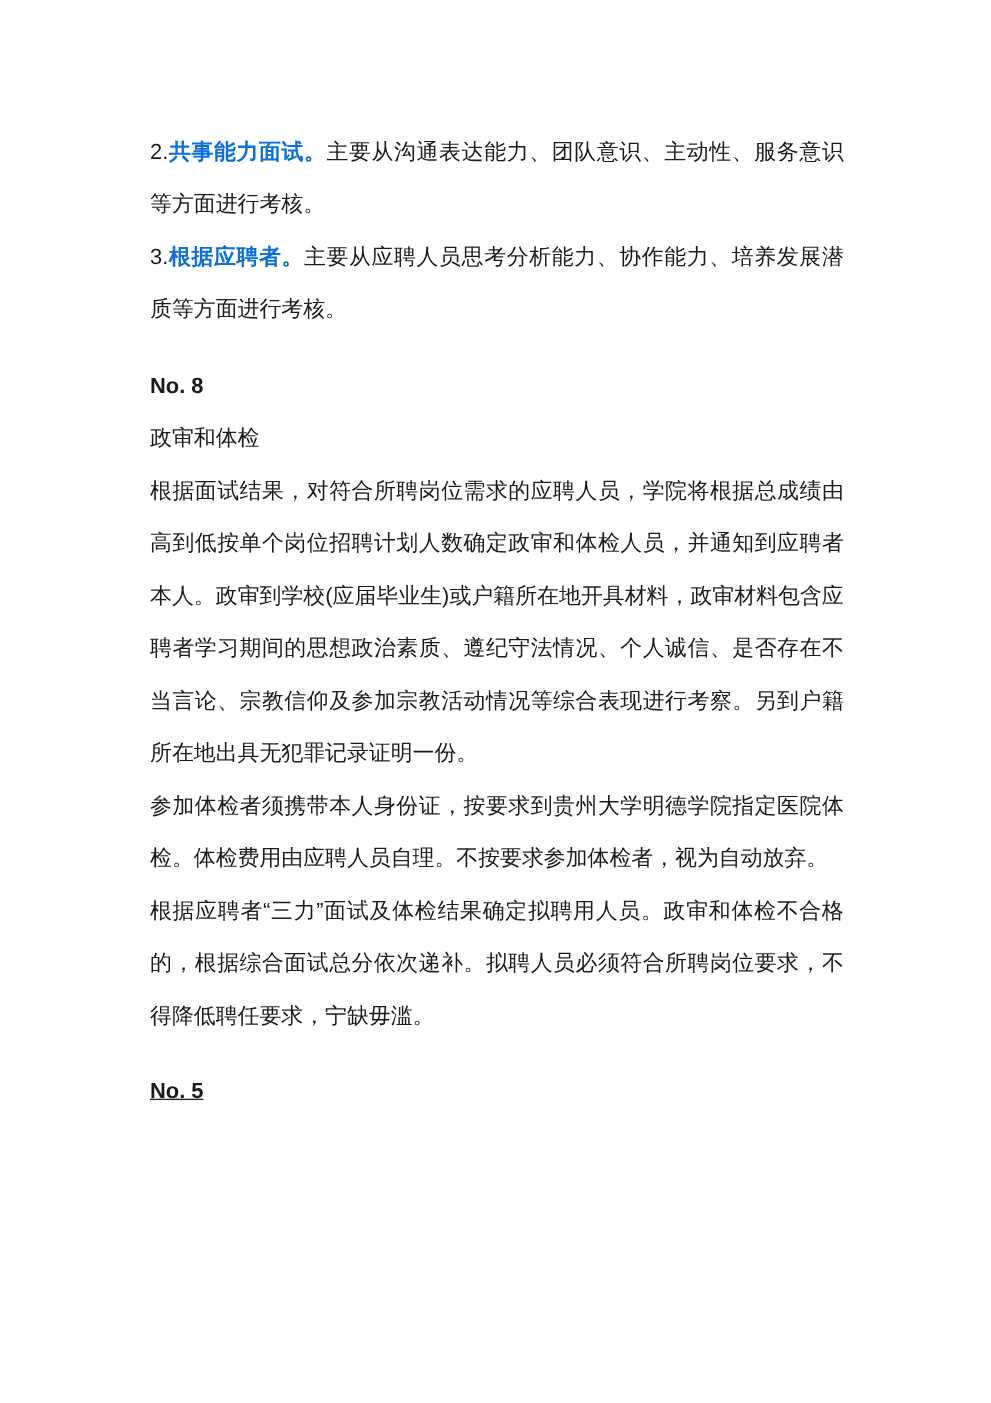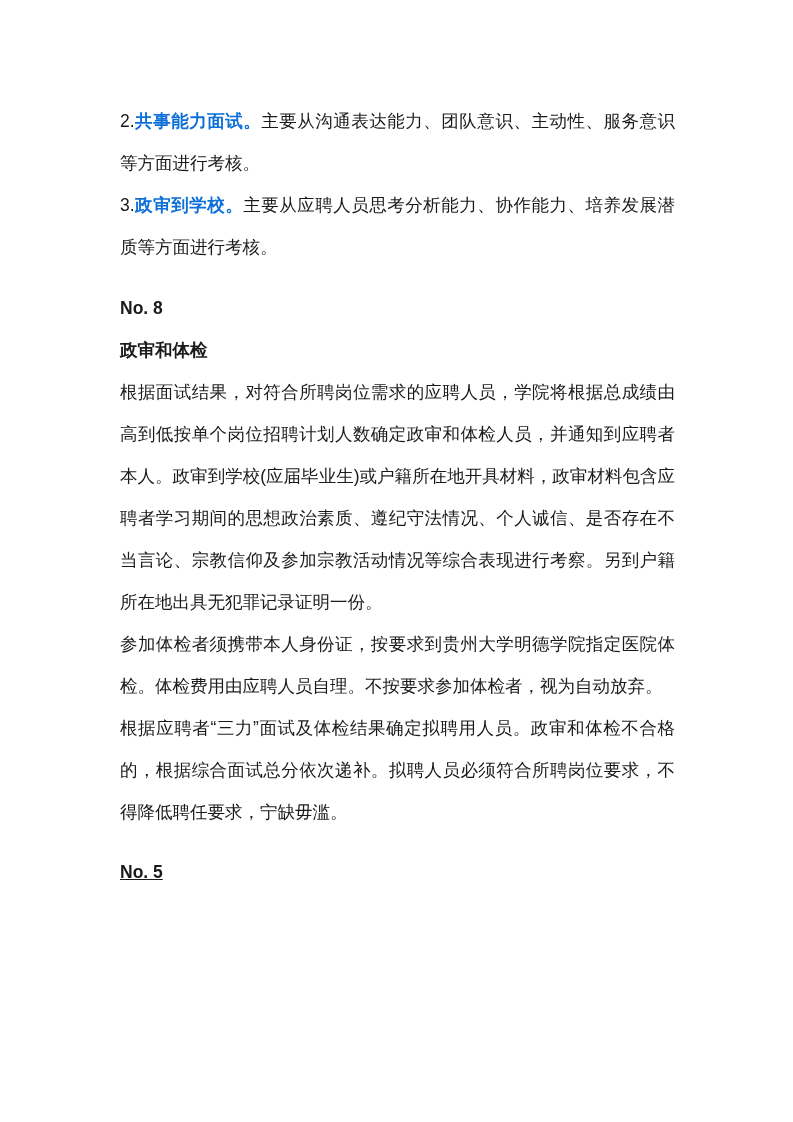--- a/index.html
+++ b/index.html
@@ -16,34 +16,34 @@
   }
   .page p{
     margin:0;
     line-height:42px;
     text-align:justify;
     text-justify:inter-ideograph;
   }
   .list-item .num{color:#1a1a1a;}
   .list-item .item-title{color:var(--accent,#0d6fd8);font-weight:700;}
   .sec-no{font-weight:700;text-align:left !important;}
-  .sec-title{font-weight:700;text-align:left !important;}
+  .sec-title{font-weight:400;text-align:left !important;}
   .sec-head{margin-top:19px;}
   .para-first{margin-top:22px;}
   .para-follow{margin-top:0;}
   .sec-head-last{margin-top:18px;text-decoration:underline;}
 </style>
 </head>
 <body style="background: rgb(255, 255, 255);">
 
 <div class="page" style="color: rgb(26, 26, 26);">
 
   <div>
     <p class="list-item"><span class="num">2.</span><span class="item-title">共事能力面试。</span><span>主要从沟通表达能力、团队意识、主动性、服务意识等方面进行考核。</span></p>
-    <p class="list-item"><span class="num">3.</span><span class="item-title">政审到学校。</span><span>主要从应聘人员思考分析能力、协作能力、培养发展潜质等方面进行考核。</span></p>
+    <p class="list-item"><span class="num">3.</span><span class="item-title">根据应聘者。</span><span>主要从应聘人员思考分析能力、协作能力、培养发展潜质等方面进行考核。</span></p>
   </div>
 
   <div class="sec-head">
     <p class="sec-no">No. 8</p>
     <p class="sec-title">政审和体检</p>
   </div>
   <p class="para-first">根据面试结果，对符合所聘岗位需求的应聘人员，学院将根据总成绩由高到低按单个岗位招聘计划人数确定政审和体检人员，并通知到应聘者本人。政审到学校(应届毕业生)或户籍所在地开具材料，政审材料包含应聘者学习期间的思想政治素质、遵纪守法情况、个人诚信、是否存在不当言论、宗教信仰及参加宗教活动情况等综合表现进行考察。另到户籍所在地出具无犯罪记录证明一份。</p>
   <p class="para-follow">参加体检者须携带本人身份证，按要求到贵州大学明德学院指定医院体检。体检费用由应聘人员自理。不按要求参加体检者，视为自动放弃。</p>
 
   <p class="para-first">根据应聘者“三力”面试及体检结果确定拟聘用人员。政审和体检不合格的，根据综合面试总分依次递补。拟聘人员必须符合所聘岗位要求，不得降低聘任要求，宁缺毋滥。</p>

